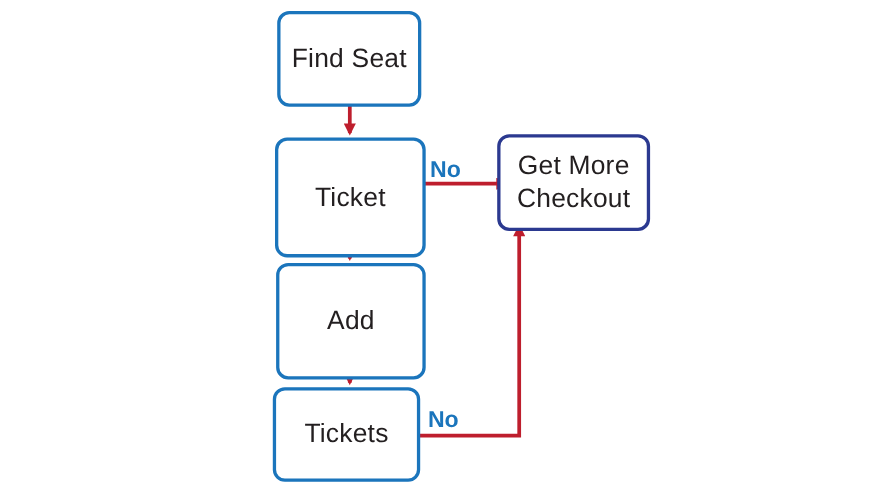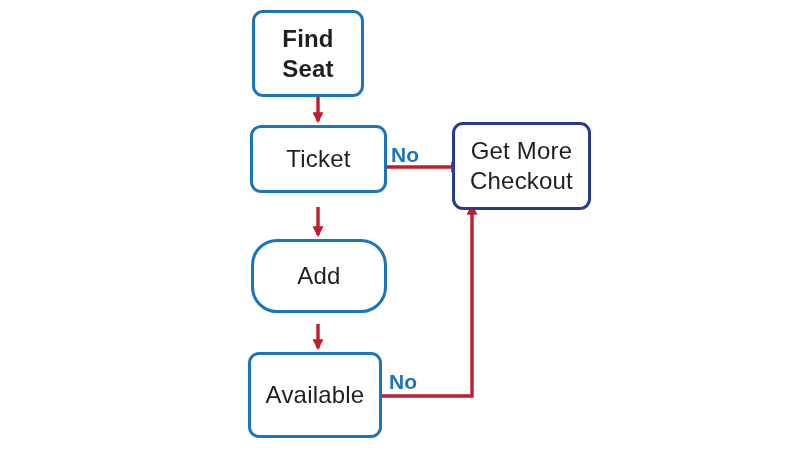--- a/index.html
+++ b/index.html
@@ -74,34 +74,34 @@
         <path d="M0,0 L10,5 L0,10 Z"></path>
       </marker>
     </defs>
     <line class="arrow" x1="318" y1="96" x2="318" y2="121" marker-end="url(#arrowhead)"></line>
     <line class="arrow" x1="385" y1="167" x2="460" y2="167" marker-end="url(#arrowhead)"></line>
     <line class="arrow" x1="318" y1="207" x2="318" y2="235" marker-end="url(#arrowhead)"></line>
     <line class="arrow" x1="318" y1="324" x2="318" y2="348" marker-end="url(#arrowhead)"></line>
     <polyline class="arrow" points="381,396 472,396 472,206" marker-end="url(#arrowhead)"></polyline>
   </svg>
 
-  <div class="node" style="left:252px; top:10px; width:112px; height:87px;font-weight:bold;">
+  <div class="node" style="left:252px; top:10px; width:131px; height:87px;">
     <span>Find Seat</span>
   </div>
 
-  <div class="node" style="left:250px; top:125px; width:137px; height:68px;">
+  <div class="node" style="left:250px; top:125px; width:137px; height:109px;">
     <span>Ticket</span>
   </div>
 
-  <div class="node" style="left:251px; top:239px; width:136px; height:74px;border-radius:26px;">
+  <div class="node" style="left:251px; top:239px; width:136px; height:106px;">
     <span>Add</span>
   </div>
 
   <div class="node" style="left:248px; top:352px; width:134px; height:86px;">
-    <span>Available</span>
+    <span>Tickets</span>
   </div>
 
   <div class="node end" style="left:452px; top:122px; width:139px; height:88px;">
     <span>Get More</span>
     <span>Checkout</span>
   </div>
 
   <div class="edge-label" style="left:391px; top:143px;">No</div>
   <div class="edge-label" style="left:389px; top:370px;">No</div>
 

